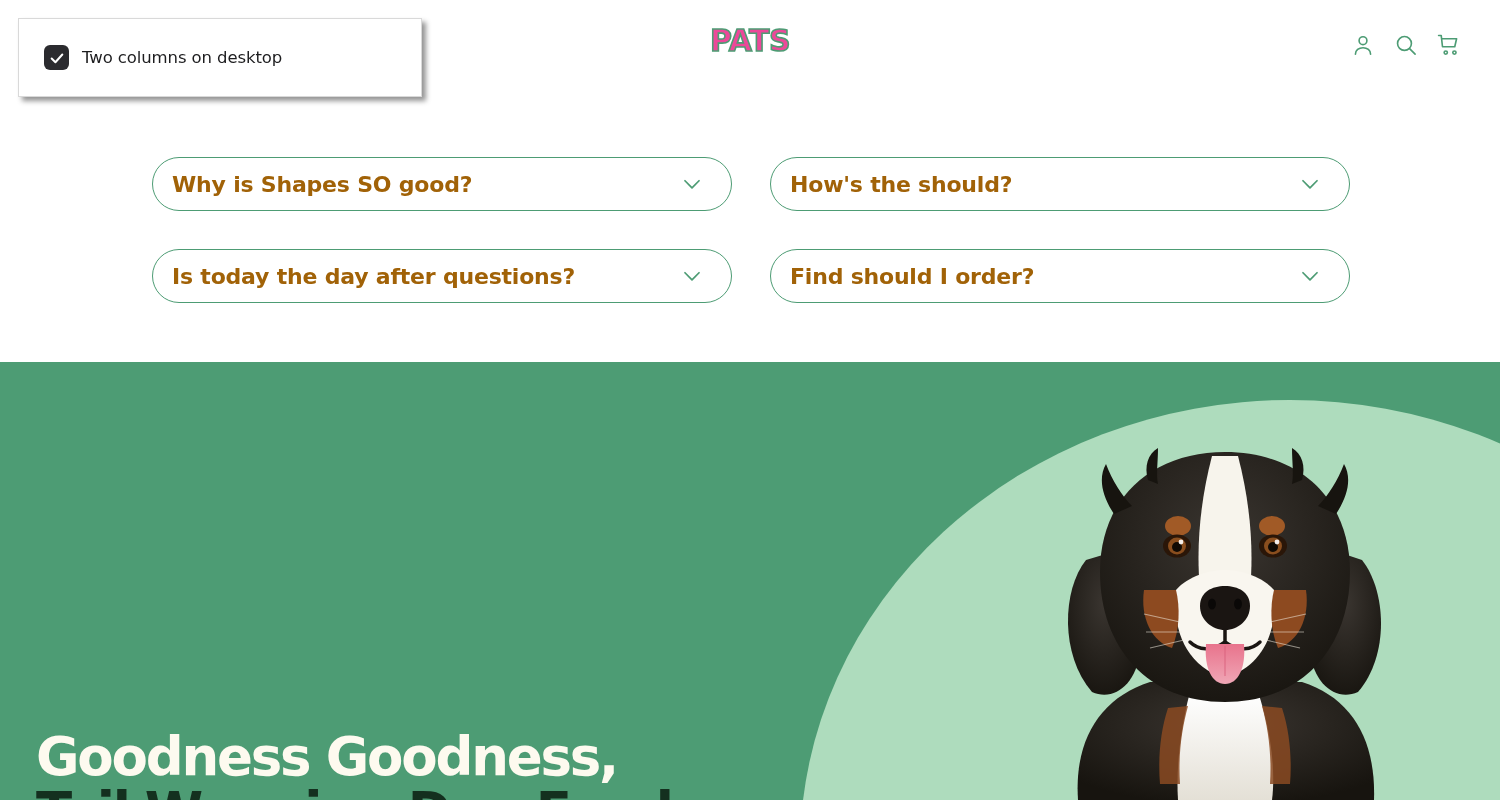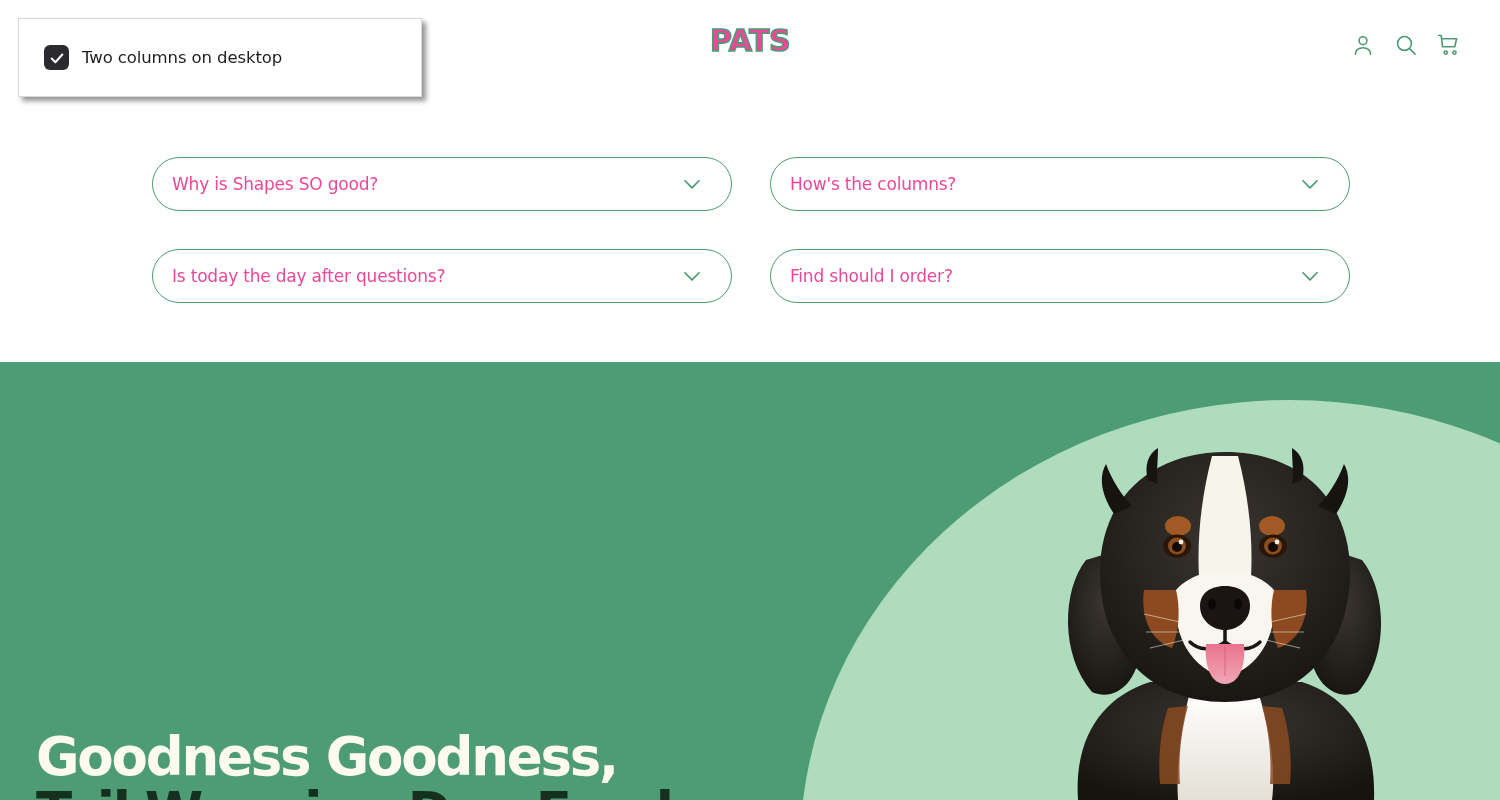--- a/index.html
+++ b/index.html
@@ -97,23 +97,23 @@
     background: #ffffff;
     display: flex;
     align-items: center;
     justify-content: space-between;
     padding: 0 26px 0 19px;
     cursor: pointer;
   }
 
   .faq-label {
     font-family: "DejaVu Sans", sans-serif;
-    font-size: 17px;
-    font-weight: 400;
-    color: #ec4899;
+    font-size: 22px;
+    font-weight: 700;
+    color: #a16207;
     letter-spacing: -0.2px;
     white-space: nowrap;
   }
 
   .faq-chevron { display: block; width: 26px; height: 26px; color: #4d9c74; flex: 0 0 auto; }
   .faq-chevron svg { display: block; width: 26px; height: 26px; }
 
   
   .hero {
     position: absolute;
@@ -258,21 +258,21 @@
       <div class="faq-item">
         <span class="faq-label">Why is Shapes SO good?</span>
         <span class="faq-chevron">
           <svg viewBox="0 0 24 24" fill="none" stroke="currentColor" stroke-width="1.6" stroke-linecap="round" stroke-linejoin="round">
             <polyline points="5.5,9 12,15.6 18.5,9"></polyline>
           </svg>
         </span>
       </div>
 
       <div class="faq-item">
-        <span class="faq-label">How's the columns?</span>
+        <span class="faq-label">How's the should?</span>
         <span class="faq-chevron">
           <svg viewBox="0 0 24 24" fill="none" stroke="currentColor" stroke-width="1.6" stroke-linecap="round" stroke-linejoin="round">
             <polyline points="5.5,9 12,15.6 18.5,9"></polyline>
           </svg>
         </span>
       </div>
 
       <div class="faq-item">
         <span class="faq-label">Is today the day after questions?</span>
         <span class="faq-chevron">

